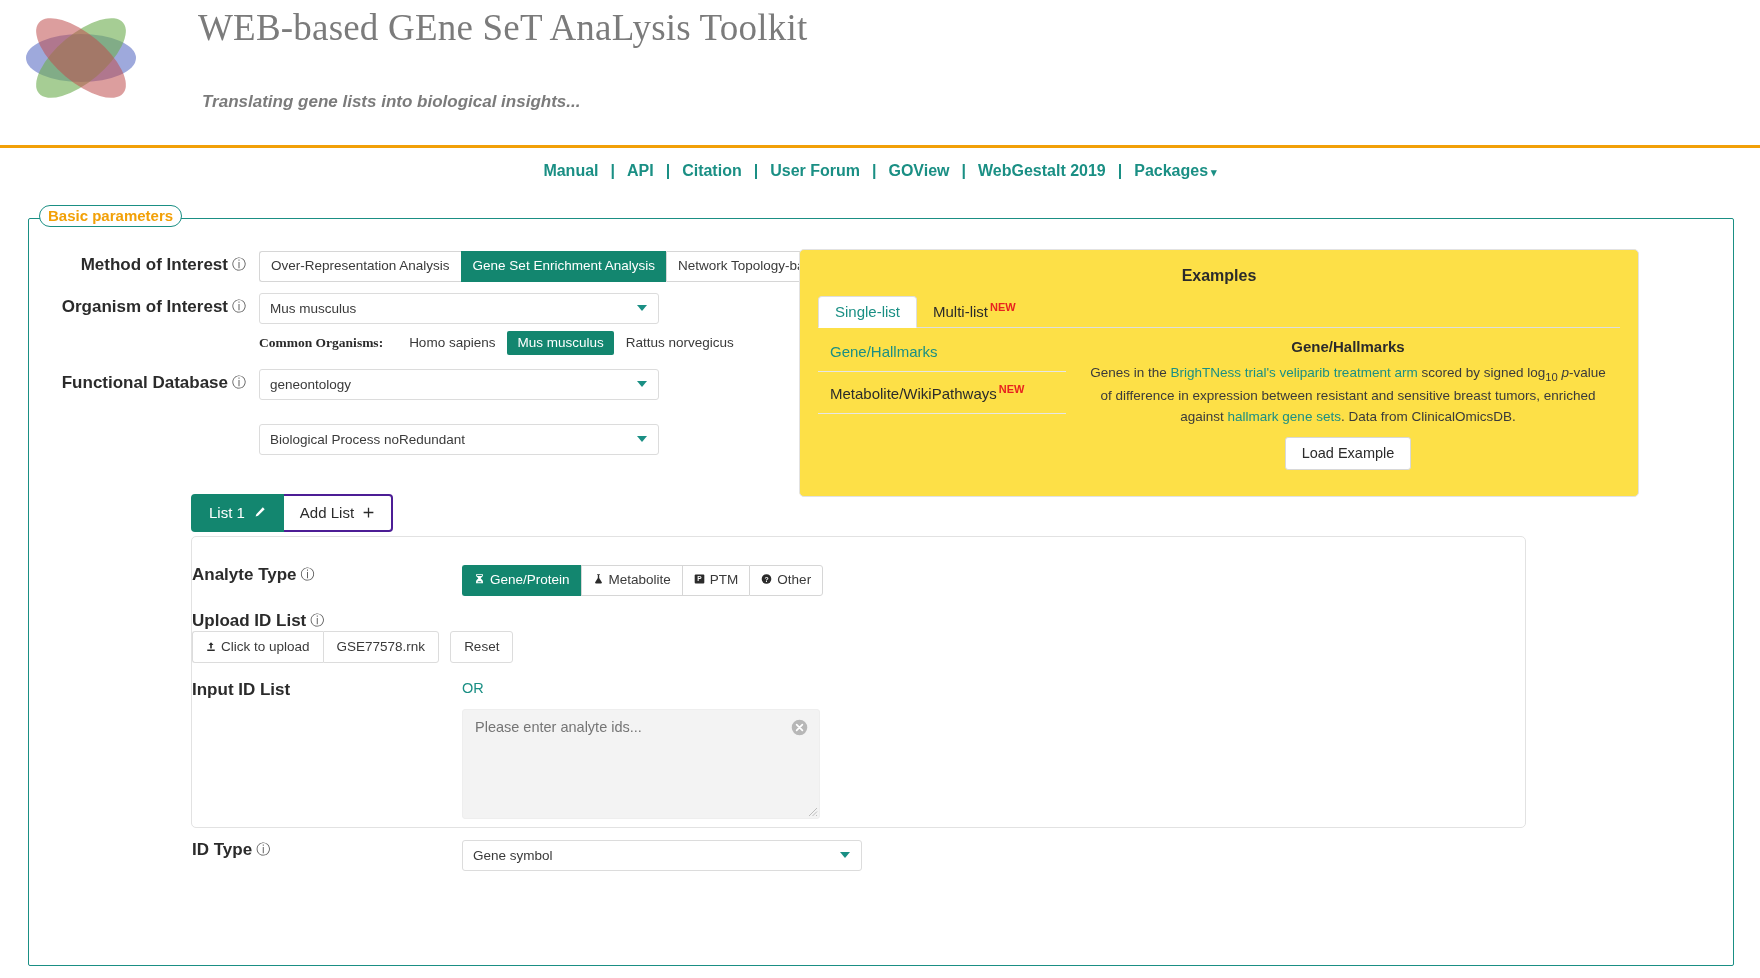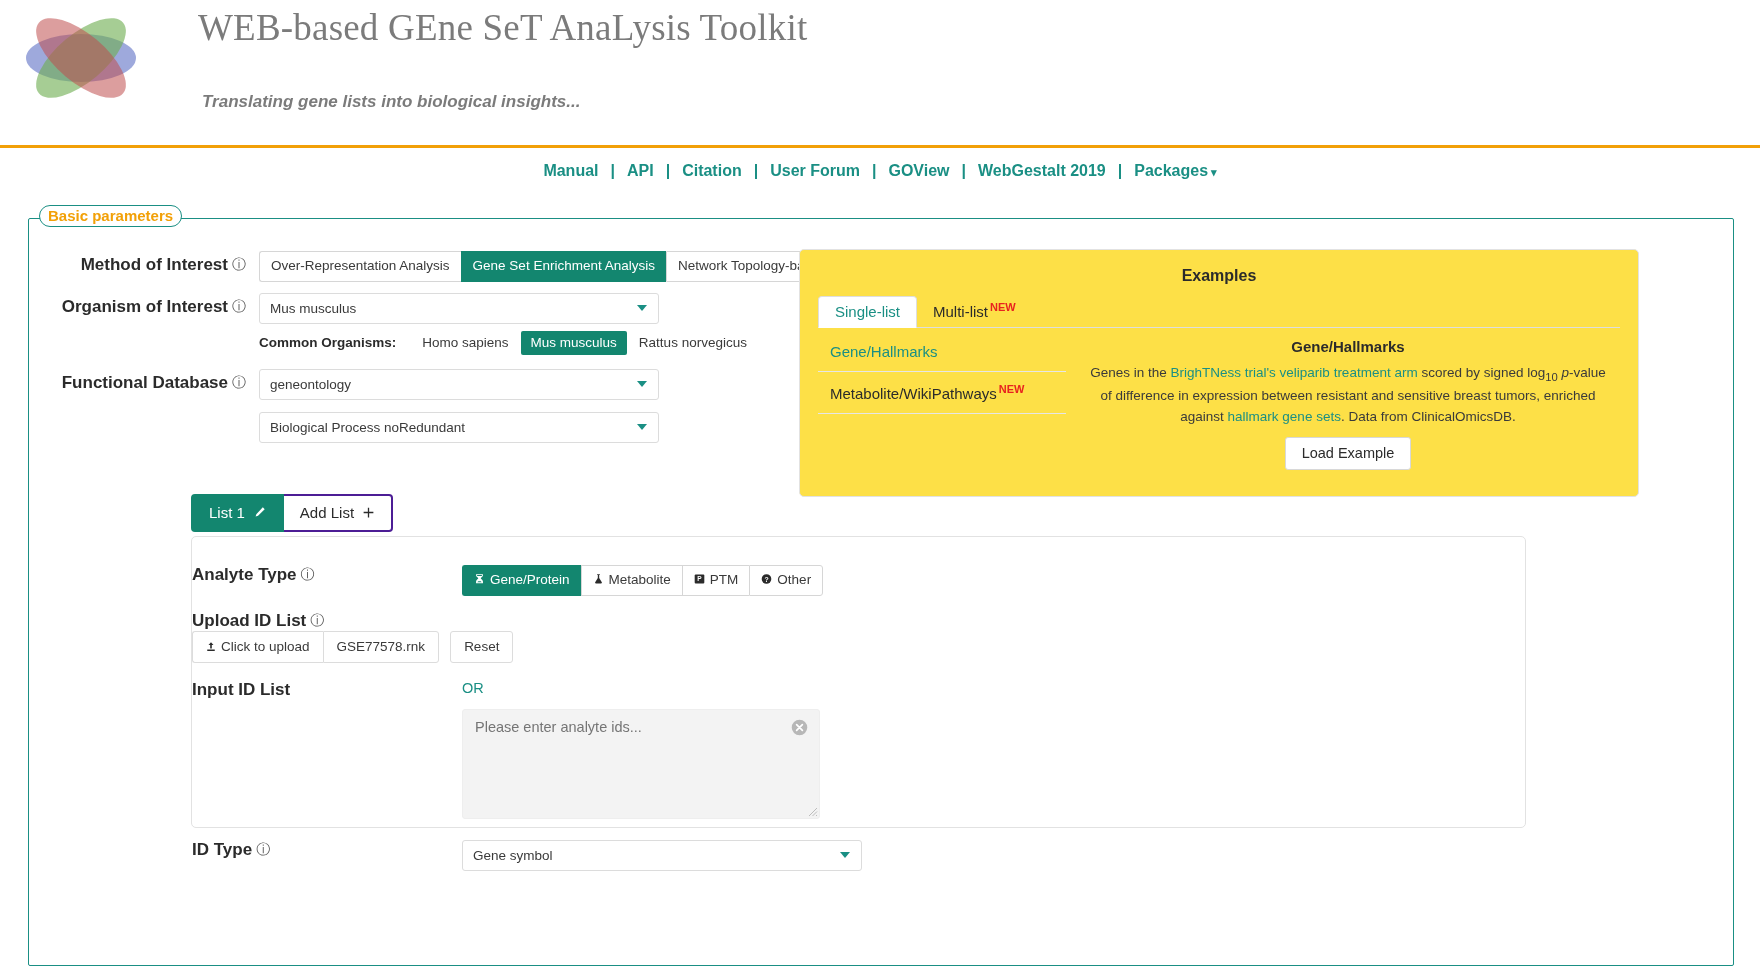--- a/index.html
+++ b/index.html
@@ -184,20 +184,21 @@
     display: flex;
     align-items: center;
     margin-top: 7px;
     margin-left: 0px;
     font-size: 13.5px;
   }
   .common-org-label {
     font-weight: bold;
     color: #2b2b2b;
     margin-right: 16px;
+    font-family: Liberation Serif, serif;
   }
   .org-pill {
     padding: 4px 10px 5px 10px;
     cursor: pointer;
     color: #3a3a3a;
     border-radius: 2px;
     margin-right: 2px;
   }
   .org-pill.active {
     background: #13866f;
@@ -488,21 +489,21 @@
 
     <div class="form-row" style="margin-top:14px;">
       <div class="form-label">
         <span>Functional Database</span><span class="help-icon">ⓘ</span>
       </div>
       <div>
         <div class="select-box wide">
           <span>geneontology</span>
           <span class="caret"></span>
         </div>
-        <div class="select-box wide" style="margin-top:12px;">
+        <div class="select-box wide" style="margin-top:24px;">
           <span>Biological Process noRedundant</span>
           <span class="caret"></span>
         </div>
       </div>
     </div>
   </div>
 
   <div class="examples-panel">
     <div class="examples-title">Examples</div>
     <div class="ex-tabs">

